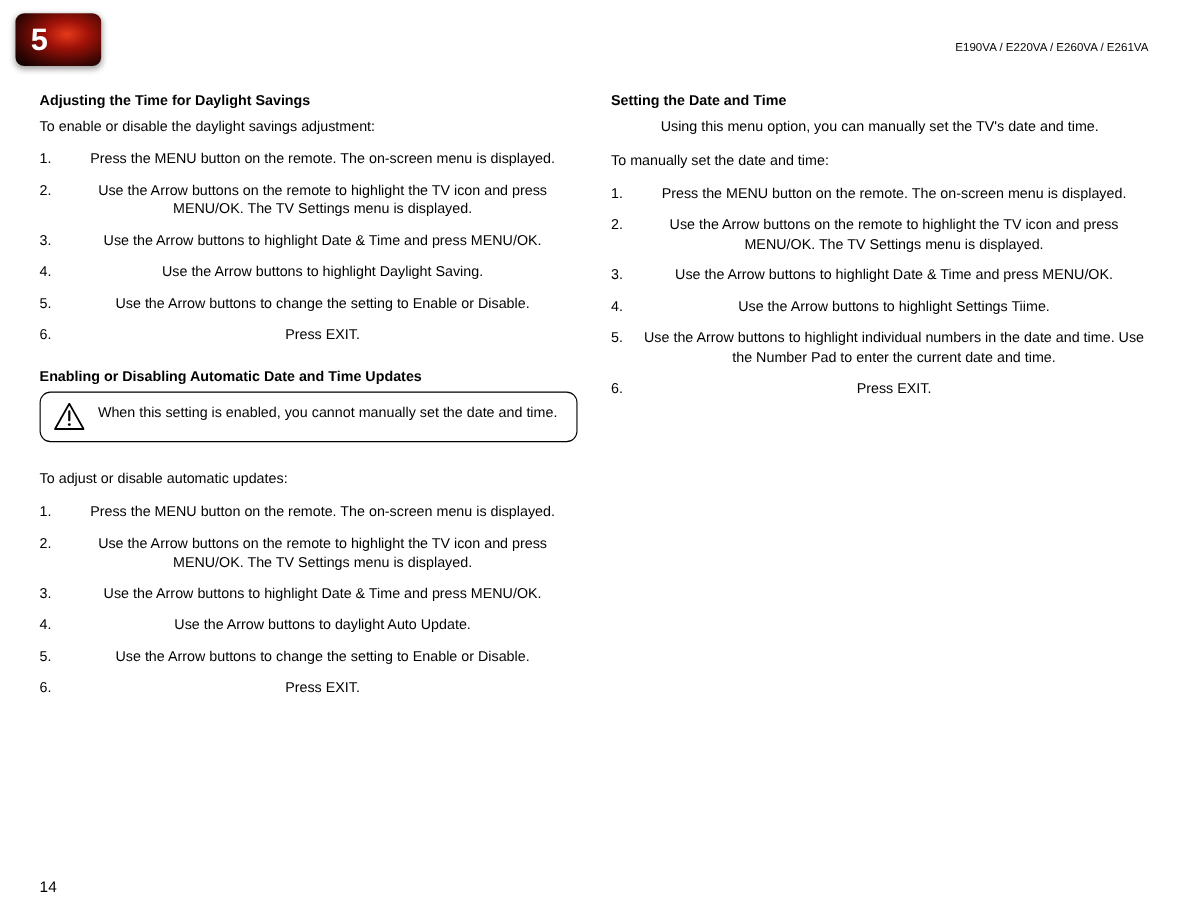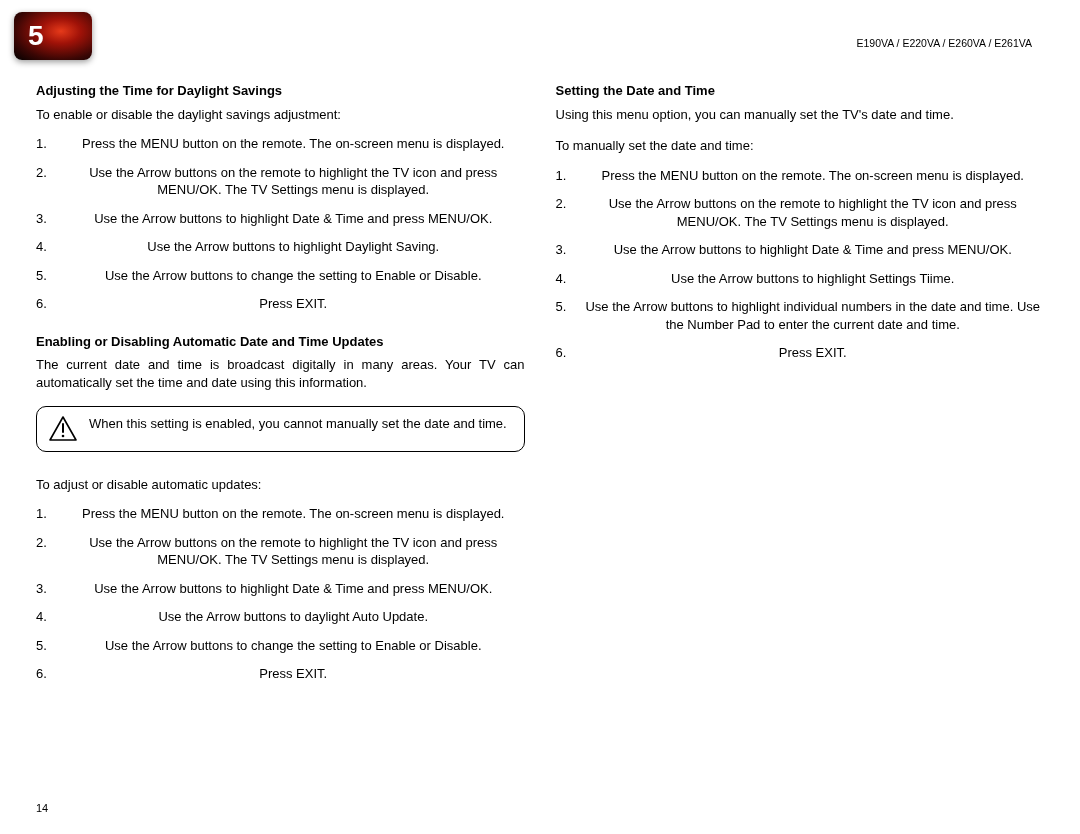--- a/index.html
+++ b/index.html
@@ -26,21 +26,21 @@
       justify-content: flex-start;
       padding-left: 14px;
       color: #fff;
       font-weight: bold;
       font-size: 28px;
       box-shadow: 0 2px 6px rgba(0,0,0,0.4);
     }
     .model-header {
       position: absolute;
       top: 36px;
-      right: 48px;
+      right: 36px;
       font-size: 10.5px;
       color: #000;
     }
     .content {
       position: absolute;
       top: 82px;
       left: 36px;
       right: 36px;
       display: flex;
       gap: 31px;
@@ -94,21 +94,21 @@
       left: 12px;
       top: 50%;
       transform: translateY(-50%);
       width: 28px;
       height: 26px;
     }
     .page-number {
       position: absolute;
       bottom: 18px;
       left: 36px;
-      font-size: 11px;
+      font-size: 14px;
     }
   </style>
 </head>
 <body>
 
 <div class="chapter-badge">
   <span>5</span>
 </div>
 
 <div class="model-header">E190VA / E220VA / E260VA / E261VA</div>
@@ -121,21 +121,20 @@
     <ol class="steps">
       <li>Press the MENU button on the remote. The on-screen menu is displayed.</li>
       <li>Use the Arrow buttons on the remote to highlight the TV icon and press MENU/OK. The TV Settings menu is displayed.</li>
       <li>Use the Arrow buttons to highlight Date &amp; Time and press MENU/OK.</li>
       <li>Use the Arrow buttons to highlight Daylight Saving.</li>
       <li>Use the Arrow buttons to change the setting to Enable or Disable.</li>
       <li>Press EXIT.</li>
     </ol>
 
     <div class="section-heading">Enabling or Disabling Automatic Date and Time Updates</div>
-    <div class="para">The current date and time is broadcast digitally in many areas. Your TV can automatically set the time and date using this information.</div>
 
     <div class="callout-box">
       <svg class="callout-icon" viewBox="0 0 28 26">
         <polygon points="14,1 27,24 1,24" fill="none" stroke="#000" stroke-width="1.6" stroke-linejoin="round"></polygon>
         <line x1="14" y1="8" x2="14" y2="16" stroke="#000" stroke-width="2" stroke-linecap="round"></line>
         <circle cx="14" cy="20" r="1.3" fill="#000"></circle>
       </svg>
       <span>When this setting is enabled, you cannot manually set the date and time.</span>
     </div>
 
@@ -145,21 +144,21 @@
       <li>Use the Arrow buttons on the remote to highlight the TV icon and press MENU/OK. The TV Settings menu is displayed.</li>
       <li>Use the Arrow buttons to highlight Date &amp; Time and press MENU/OK.</li>
       <li>Use the Arrow buttons to daylight Auto Update.</li>
       <li>Use the Arrow buttons to change the setting to Enable or Disable.</li>
       <li>Press EXIT.</li>
     </ol>
   </div>
 
   <div class="column">
     <div class="section-heading">Setting the Date and Time</div>
-    <div class="para" style="text-align:left">Using this menu option, you can manually set the TV's date and time.</div>
+    <div class="para" style="text-align:center">Using this menu option, you can manually set the TV's date and time.</div>
     <div class="intro-line">To manually set the date and time:</div>
     <ol class="steps">
       <li>Press the MENU button on the remote. The on-screen menu is displayed.</li>
       <li>Use the Arrow buttons on the remote to highlight the TV icon and press MENU/OK. The TV Settings menu is displayed.</li>
       <li>Use the Arrow buttons to highlight Date &amp; Time and press MENU/OK.</li>
       <li>Use the Arrow buttons to highlight Settings Tiime.</li>
       <li>Use the Arrow buttons to highlight individual numbers in the date and time. Use the Number Pad to enter the current date and time.</li>
       <li>Press EXIT.</li>
     </ol>
   </div>

